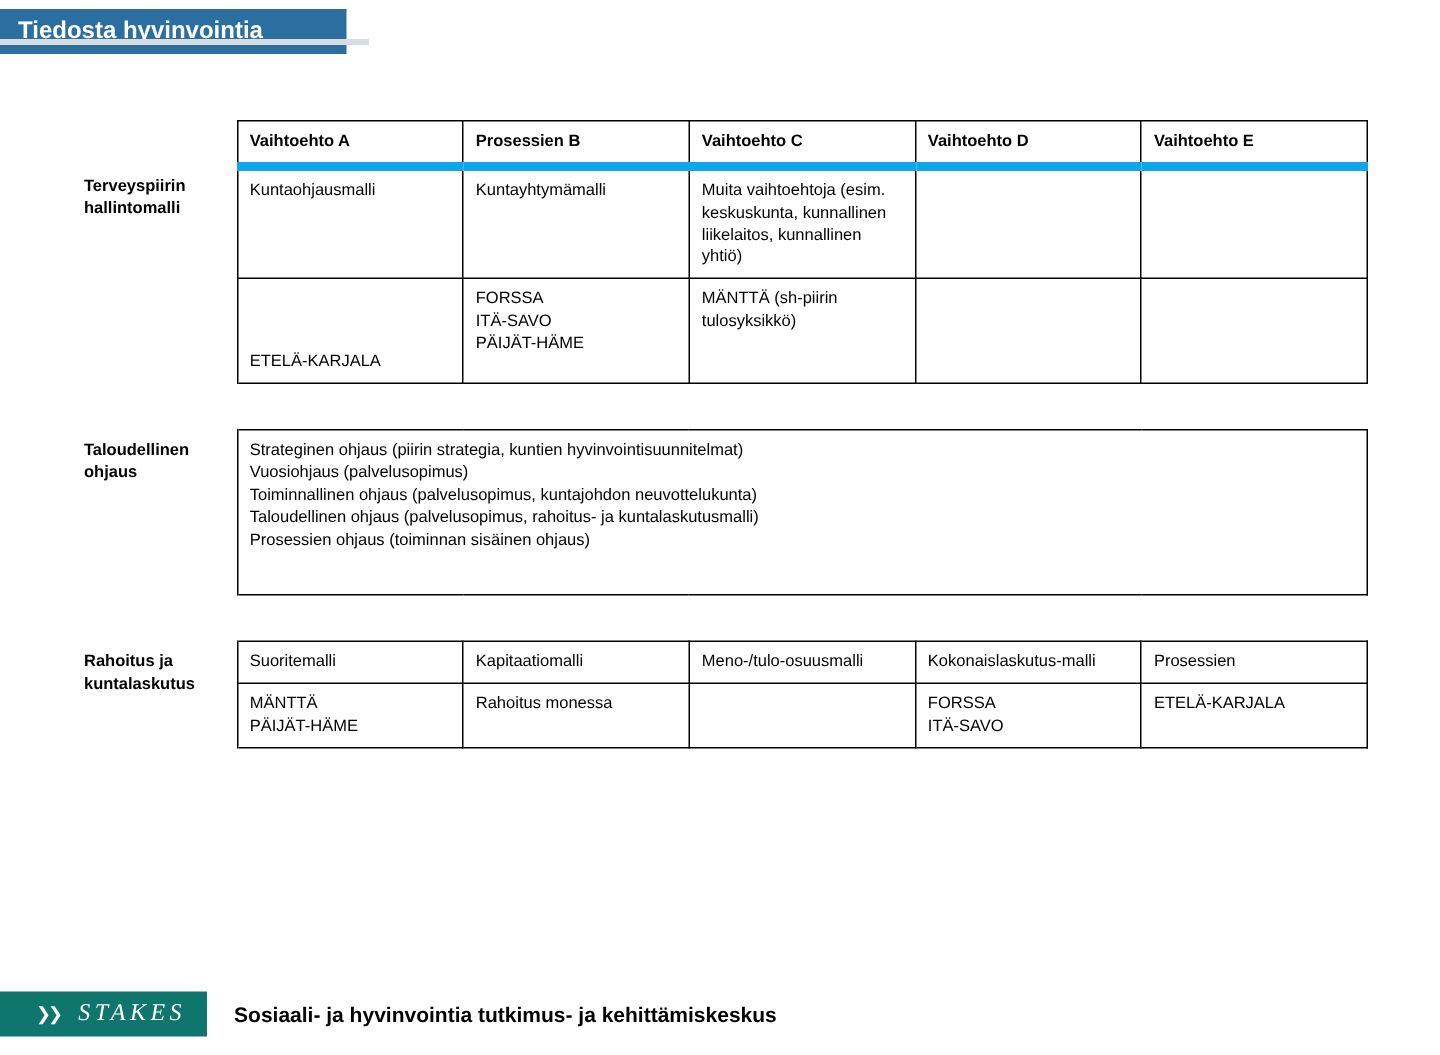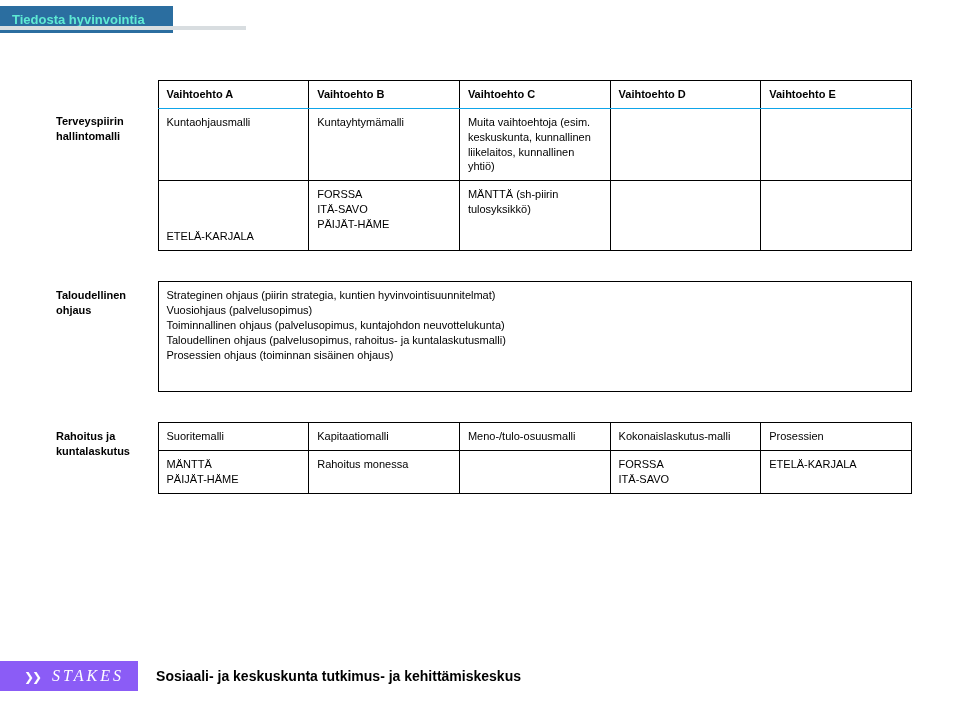--- a/index.html
+++ b/index.html
@@ -10,24 +10,24 @@
     background: #fff;
     position: relative;
     font-size: 11px;
     color: #000;
   }
   .header-tab {
     position: absolute;
     top: 6px;
     left: 0;
     background: #2b6ea0;
-    color: #5eead4;
-    font-size: 13px;
+    color: #ffffff;
+    font-size: 16px;
     font-weight: bold;
-    padding: 6px 28px 6px 12px;
+    padding: 6px 56px 6px 12px;
   }
   .header-tab-shadow {
     position: absolute;
     top: 26px;
     left: 0;
     width: 246px;
     height: 4px;
     background: #d8dde0;
   }
   .content {
@@ -54,32 +54,32 @@
   td.row-label {
     font-weight: bold;
     border-left: none;
     border-top: none;
     border-bottom: none;
     margin-left: 32px;
   }
   td.merged { }
   th { font-weight: bold; }
   tr.header-row th:first-child { border:none; }
-  tr.header-row th { border-bottom: 1px solid #0ea5e9; }
+  tr.header-row th { border-bottom: 6px solid #0ea5e9; }
   .footer {
     position: absolute;
     bottom: 10px;
     left: 0;
     right: 0;
     height: 34px;
     display: flex;
     align-items: center;
   }
   .footer-logo {
-    background: #8b5cf6;
+    background: #0f766e;
     color: #fff;
     font-family: "Times New Roman", serif;
     font-style: italic;
     letter-spacing: 3px;
     font-size: 16px;
     padding: 6px 14px 6px 24px;
     display: flex;
     align-items: center;
     gap: 6px;
   }
@@ -113,21 +113,21 @@
         <col class="c">
         <col class="c">
         <col class="c">
         <col class="c">
         <col class="c">
       </colgroup>
     <tbody>
         <tr class="header-row">
       <th style="border:none"></th>
       <th>Vaihtoehto A</th>
-      <th>Vaihtoehto B</th>
+      <th>Prosessien B</th>
       <th>Vaihtoehto C</th>
       <th>Vaihtoehto D</th>
       <th>Vaihtoehto E</th>
     </tr>
     <tr class="kv-row">
       <td class="row-label" rowspan="2">Terveyspiirin hallintomalli</td>
       <td>Kuntaohjausmalli</td>
       <td>Kuntayhtymämalli</td>
       <td style="white-space:pre-line">Muita vaihtoehtoja (esim. keskuskunta, kunnallinen liikelaitos, kunnallinen yhtiö)</td>
       <td></td>
@@ -200,14 +200,14 @@
   </tbody>
     </table>
 
 </div>
 
 <div class="footer">
   <div class="footer-logo">
     <span class="footer-chevron"></span>
     <span>STAKES</span>
   </div>
-  <div class="footer-text">Sosiaali- ja keskuskunta tutkimus- ja kehittämiskeskus</div>
+  <div class="footer-text">Sosiaali- ja hyvinvointia tutkimus- ja kehittämiskeskus</div>
 </div>
 
 </body></html>

